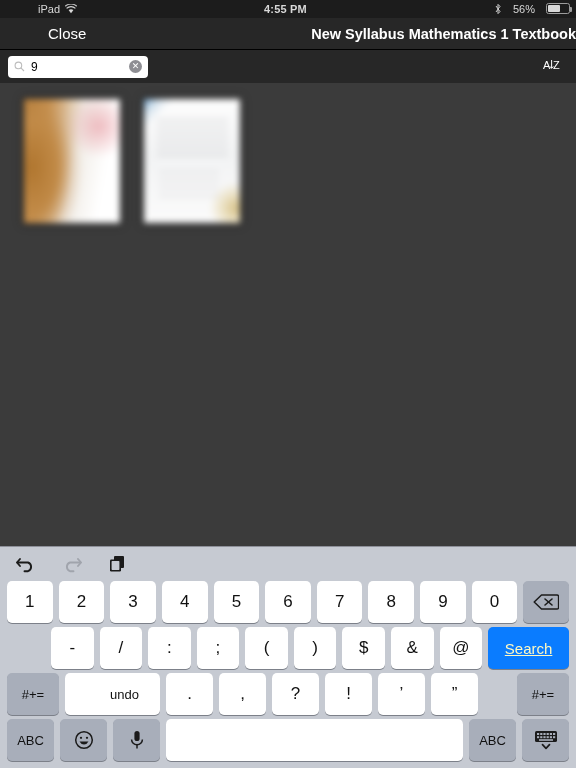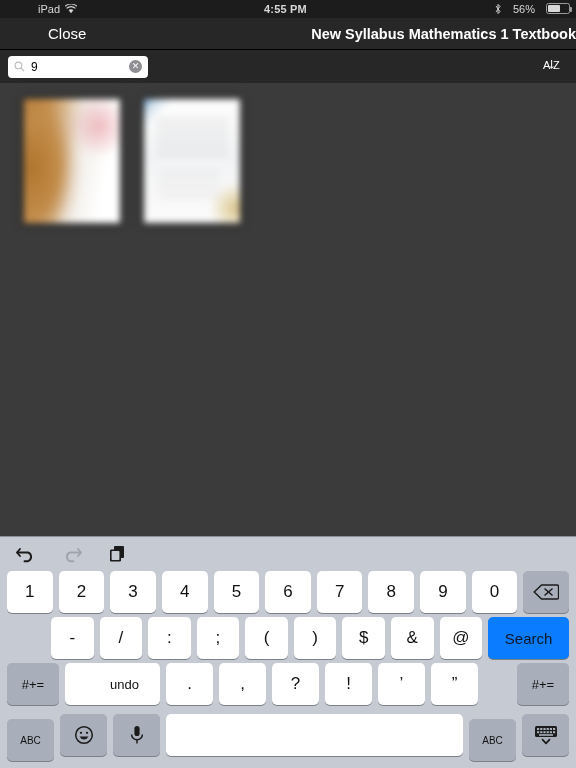--- a/index.html
+++ b/index.html
@@ -231,37 +231,38 @@
     margin: 0 3px;
     cursor: pointer;
     font-family: "Liberation Sans", sans-serif;
   }
   .key.gray {
     background: #a8aeba;
     box-shadow: 0 1px 0 rgba(110,115,125,0.85);
   }
   .key.blue {
     background: #0a7cff;
-    color: #0f172a;
+    color: #fef9c3;
     font-size: 15px;
+    text-decoration: underline;
   }
   .key.small { font-size: 13px; }
   .key.num { flex: 1 1 0; }
   .key.sym { flex: 1 1 0; }
   .spacer { margin: 0 3px; }
 
   .row1 .key { flex: 1 1 0; }
   .row2-lead { flex: 0 0 38px; }
   .row2 .key { flex: 1 1 0; }
   .row2 .key.blue { flex: 0 0 81px; }
   .row3 .key.modkey { flex: 0 0 52px; }
   .row3 .key.undokey { flex: 0 0 95px; padding-left: 24px; }
   .row3 .key.punct { flex: 0 0 47px; }
   .row3 .gap { flex: 1 1 auto; }
-  .row4 .key.abc { flex: 0 0 47px; font-size: 10px; margin-top: 10px; }
+  .row4 .key.abc { flex: 0 0 47px; font-size: 13px; }
   .row4 .key.ico { flex: 0 0 47px; }
   .row4 .key.space { flex: 1 1 auto; }
 
   svg { display: block; }
 </style>
 </head>
 <body>
 
 <div id="app">
 

